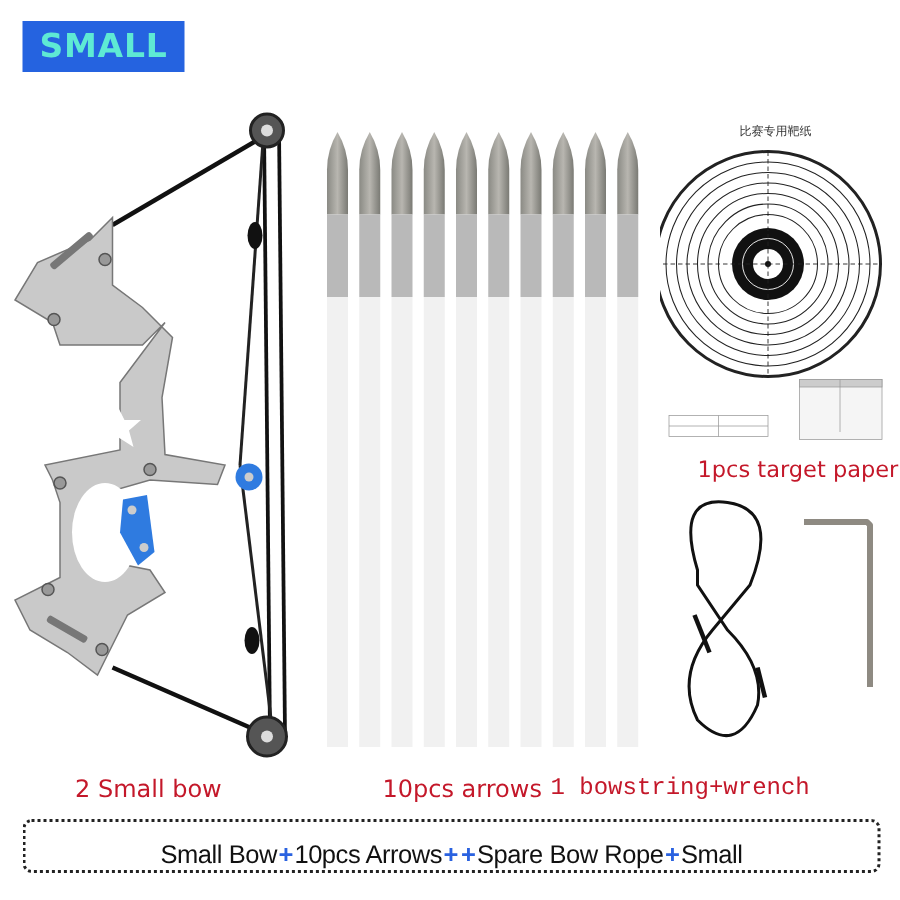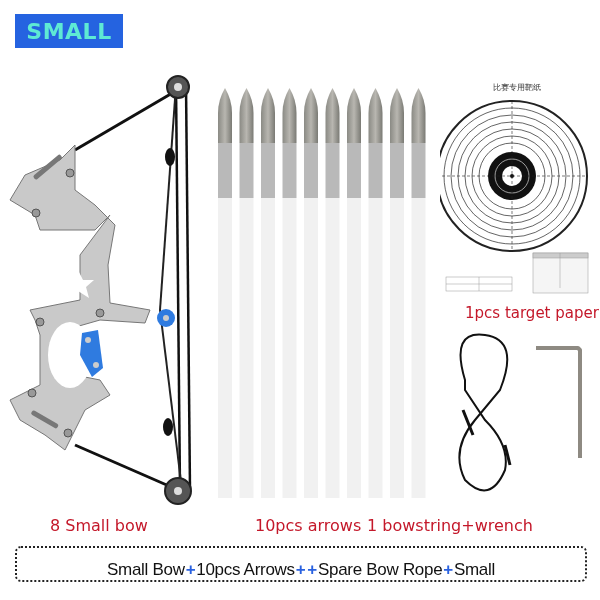--- a/index.html
+++ b/index.html
@@ -18,21 +18,21 @@
   .target { position: absolute; left: 440px; top: 78px; width: 155px; height: 220px; text-align: right; }
   .string { position: absolute; left: 445px; top: 330px; width: 85px; height: 170px; }
   .wrench { position: absolute; left: 530px; top: 340px; width: 60px; height: 120px; }
 
   .caption {
     position: absolute; color: #c4182a; font-family: "DejaVu Sans", sans-serif;
     font-size: 16px; white-space: nowrap;
   }
   .cap-bow { left: 50px; top: 516px; }
   .cap-arrows { left: 255px; top: 516px; }
-  .cap-bowstring { left: 367px; top: 516px; }
+  .cap-bowstring { left: 367px; top: 516px; font-family: Liberation Mono, monospace; }
   .cap-target { left: 465px; top: 304px; font-size: 15px; }
 
   .summary {
     position: absolute; left: 15px; top: 546px; width: 572px; height: 36px;
     border: 2px dotted #222; border-radius: 6px;
     display: flex; align-items: flex-end; justify-content: center;
     font-family: "Liberation Sans", sans-serif; font-size: 17px; color: #111; white-space: nowrap;
     letter-spacing: -0.3px;
   }
   .plus { color: #2a62e0; font-weight: bold; margin: 0 1px; }
@@ -138,21 +138,21 @@
 <svg class="string" viewBox="0 0 85 170">
   <path d="M20 50 Q5 0 40 5 Q75 10 55 60 L30 90 Q5 120 20 150 Q45 175 60 140 Q65 115 40 90 L20 60 Z" fill="none" stroke="#111" stroke-width="2"></path>
   <path d="M18 80 L28 105" stroke="#111" stroke-width="3"></path>
   <path d="M60 115 L65 135" stroke="#111" stroke-width="3"></path>
 </svg>
 
 <svg class="wrench" viewBox="0 0 60 120">
   <path d="M6 8 L48 8 L50 10 L50 118" fill="none" stroke="#8e8a82" stroke-width="4" stroke-linejoin="round"></path>
 </svg>
 
-<div class="caption cap-bow">8 Small bow</div>
+<div class="caption cap-bow">2 Small bow</div>
 <div class="caption cap-arrows">10pcs arrows</div>
 <div class="caption cap-bowstring">1 bowstring+wrench</div>
 
 <div class="summary">
   <span>Small Bow</span>
   <span class="plus">+</span>
   <span>10pcs Arrows</span>
   <span class="plus">+</span>
   <span class="plus">+</span>
   <span>Spare Bow Rope</span>

